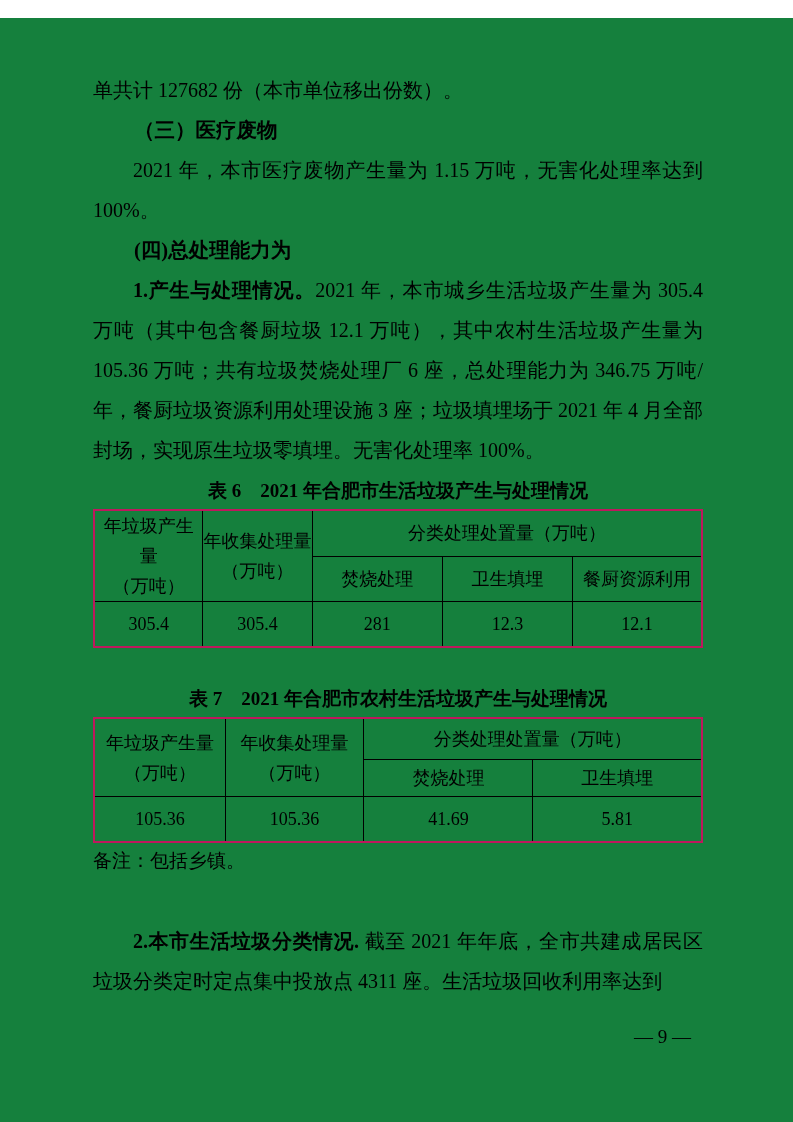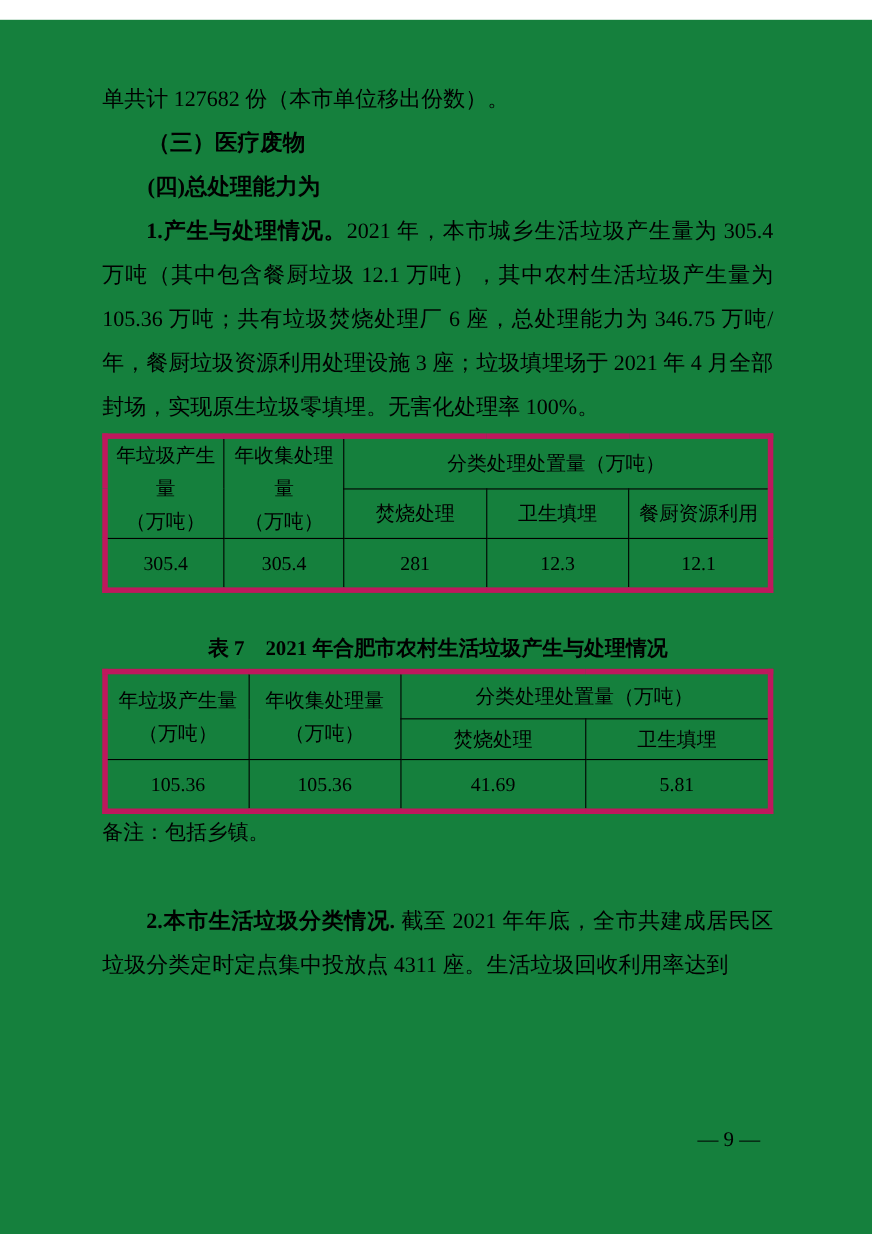--- a/index.html
+++ b/index.html
@@ -35,21 +35,21 @@
     font-weight: bold;
     text-align: center;
     line-height: 28px;
     margin-top: 7px;
   }
   .tbl-title.second { margin-top: 37px; }
   table {
     width: 100%;
     border-collapse: collapse;
     table-layout: fixed;
-    border: 5px solid #be185d;
+    border: 2px solid #be185d;
     margin-top: 4px;
   }
   th, td {
     border: 1.5px solid #000;
     font-weight: normal;
     font-size: 18px;
     text-align: center;
     vertical-align: middle;
     padding: 0;
   }
@@ -77,25 +77,27 @@
 </style>
 </head>
 <body>
 
 <div class="page">
 
   <p class="body-par">单共计 127682 份（本市单位移出份数）。</p>
 
   <p class="heading">（三）医疗废物</p>
 
+  <p class="body-par indent">2021 年，本市医疗废物产生量为 1.15 万吨，无害化处理率达到 100%。</p>
 
   <p class="heading">(四)总处理能力为</p>
 
   <p class="body-par indent"><span class="lead-bold">1.产生与处理情况。</span><span>2021 年，本市城乡生活垃圾产生量为 305.4 万吨（其中包含餐厨垃圾 12.1 万吨），其中农村生活垃圾产生量为 105.36 万吨；共有垃圾焚烧处理厂 6 座，总处理能力为 346.75 万吨/年，餐厨垃圾资源利用处理设施 3 座；垃圾填埋场于 2021 年 4 月全部封场，实现原生垃圾零填埋。无害化处理率 100%。</span></p>
 
+  <div class="tbl-title">表 6　2021 年合肥市生活垃圾产生与处理情况</div>
 
   <table class="t6">
     <colgroup>
       <col style="width:17.9%">
       <col style="width:18.0%">
       <col style="width:21.4%">
       <col style="width:21.4%">
       <col style="width:21.3%">
     </colgroup>
     <tbody>

